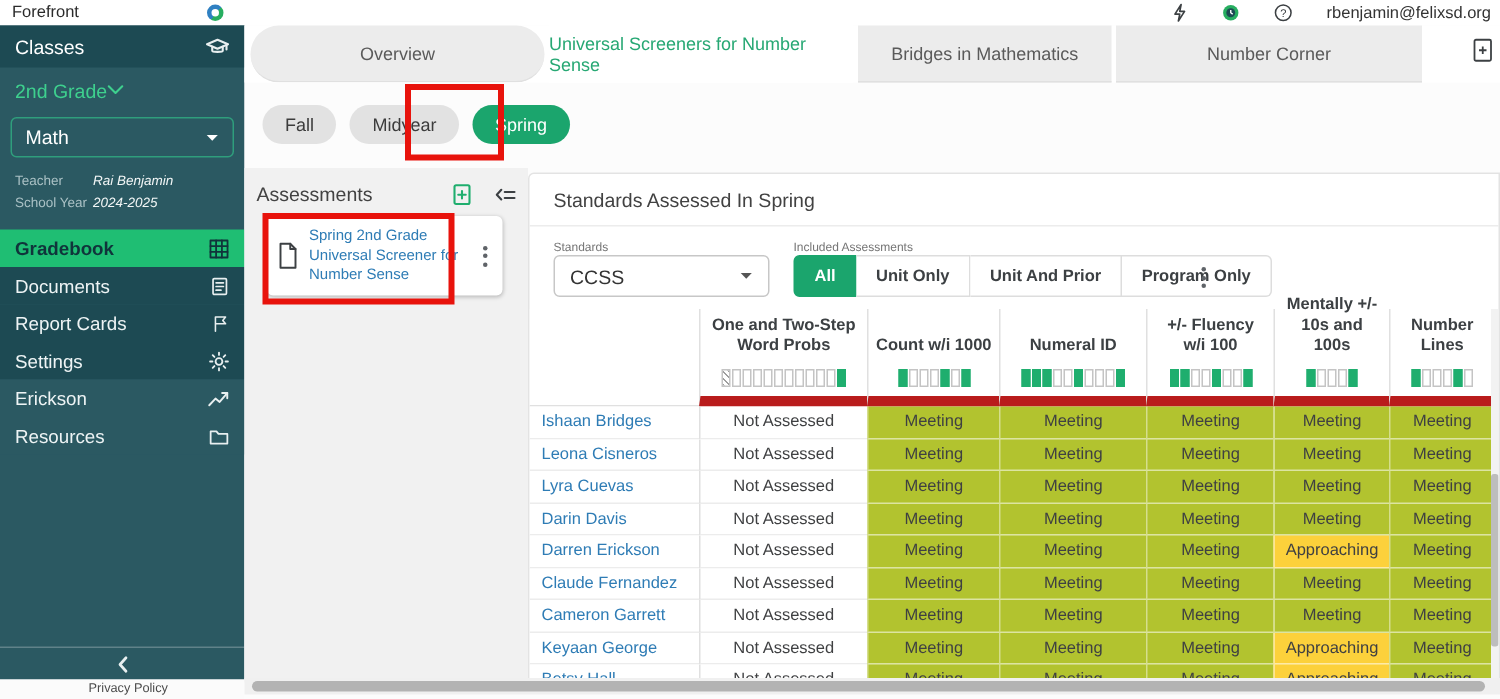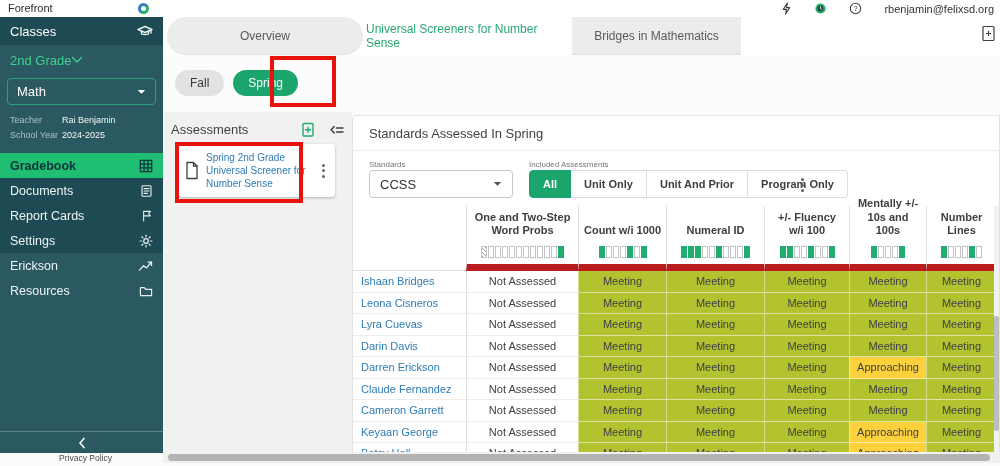--- a/index.html
+++ b/index.html
@@ -17,21 +17,21 @@
   .tb-icn svg { display:block; }
 
   
   .sidebar { position:absolute; left:0; top:17px; width:163px; height:436px; background:#2b5962; color:#fff; }
   .side-row { position:absolute; left:0; width:163px; display:flex; align-items:center; padding:0 10px; }
   .row-classes { top:0; height:28px; background:#1d4a53; font-size:13px; justify-content:space-between; }
   .row-grade { top:28px; height:30px; font-size:13px; color:#3ed08e; justify-content:flex-start; }
   .math-select { position:absolute; left:7px; top:61px; width:149px; height:27px; border:1px solid #2f9e7c; border-radius:4px;
                  display:flex; align-items:center; justify-content:space-between; padding:0 9px; font-size:13px; color:#fff; }
   .kv { position:absolute; left:10px; font-size:9px; color:#a9c0c4; }
-  .kv b { position:absolute; left:52px; color:#f2f6f6; font-weight:normal; white-space:nowrap; }
+  .kv b { position:absolute; left:52px; color:#f2f6f6; font-weight:normal; white-space:nowrap;font-style:italic; }
   .kv-teacher { top:98px; } .kv-year { top:113px; }
   .side-nav { position:absolute; left:0; top:136px; width:163px; }
   .side-item { height:25px; display:flex; align-items:center; justify-content:space-between; padding:0 10px;
                background:#1d4a53; font-size:12.5px; color:#eef4f5; }
   .side-item.light { background:#2b5962; }
   .side-item.active { background:#1fbe73; color:#10343b; font-weight:bold; }
   .side-item.active .icn svg { stroke:#10343b; }
   .side-sep { position:absolute; left:0; top:414px; width:163px; border-top:1px solid rgba(255,255,255,.25); }
   .collapse { position:absolute; left:0; top:416px; width:163px; height:20px; display:flex; align-items:center; justify-content:center; }
   .sidebar-footer { position:absolute; left:0; top:453px; width:163px; height:13px; background:#fbfbfb;
@@ -249,30 +249,32 @@
       <span class="flink">Terms of Use</span>
       <span class="fsep"></span>
       <span class="flink">Site Map</span>
     </div>
 
   <div class="main">
     <div class="tabbar">
         <div class="tab" style="width: 196px; border-radius: 19px;">Overview</div>
         <div class="tab active" style="width: 203px;">Universal Screeners for Number Sense</div>
         <div class="tab" style="width: 169px;">Bridges in Mathematics</div>
+        <div class="tab" style="width: 204px;">Number Corner</div>
       </div>
     <span class="newpage">
       <svg width="15" height="17" viewBox="0 0 15 17">
           <rect x="2" y="1.5" width="11" height="14" rx="1" fill="none" stroke="#3c4043" stroke-width="1.2"></rect>
           <path d="M5 8.5 h5 M7.5 6 v5" stroke="#3c4043" stroke-width="1.2" fill="none"></path>
         </svg>
     </span>
 
     <div class="terms">
         <div class="pill">Fall</div>
+        <div class="pill">Midyear</div>
         <div class="pill active">Spring</div>
       </div>
 
     <div class="apanel">
       <div class="apanel-head">
         <span class="apanel-title">Assessments</span>
         <span class="apanel-icons">
           <span class="icn green">
             <svg width="14" height="15" viewBox="0 0 14 15">
                 <rect x="2" y="1.5" width="10" height="12.5" rx="1" stroke="#1fae6e"></rect>

